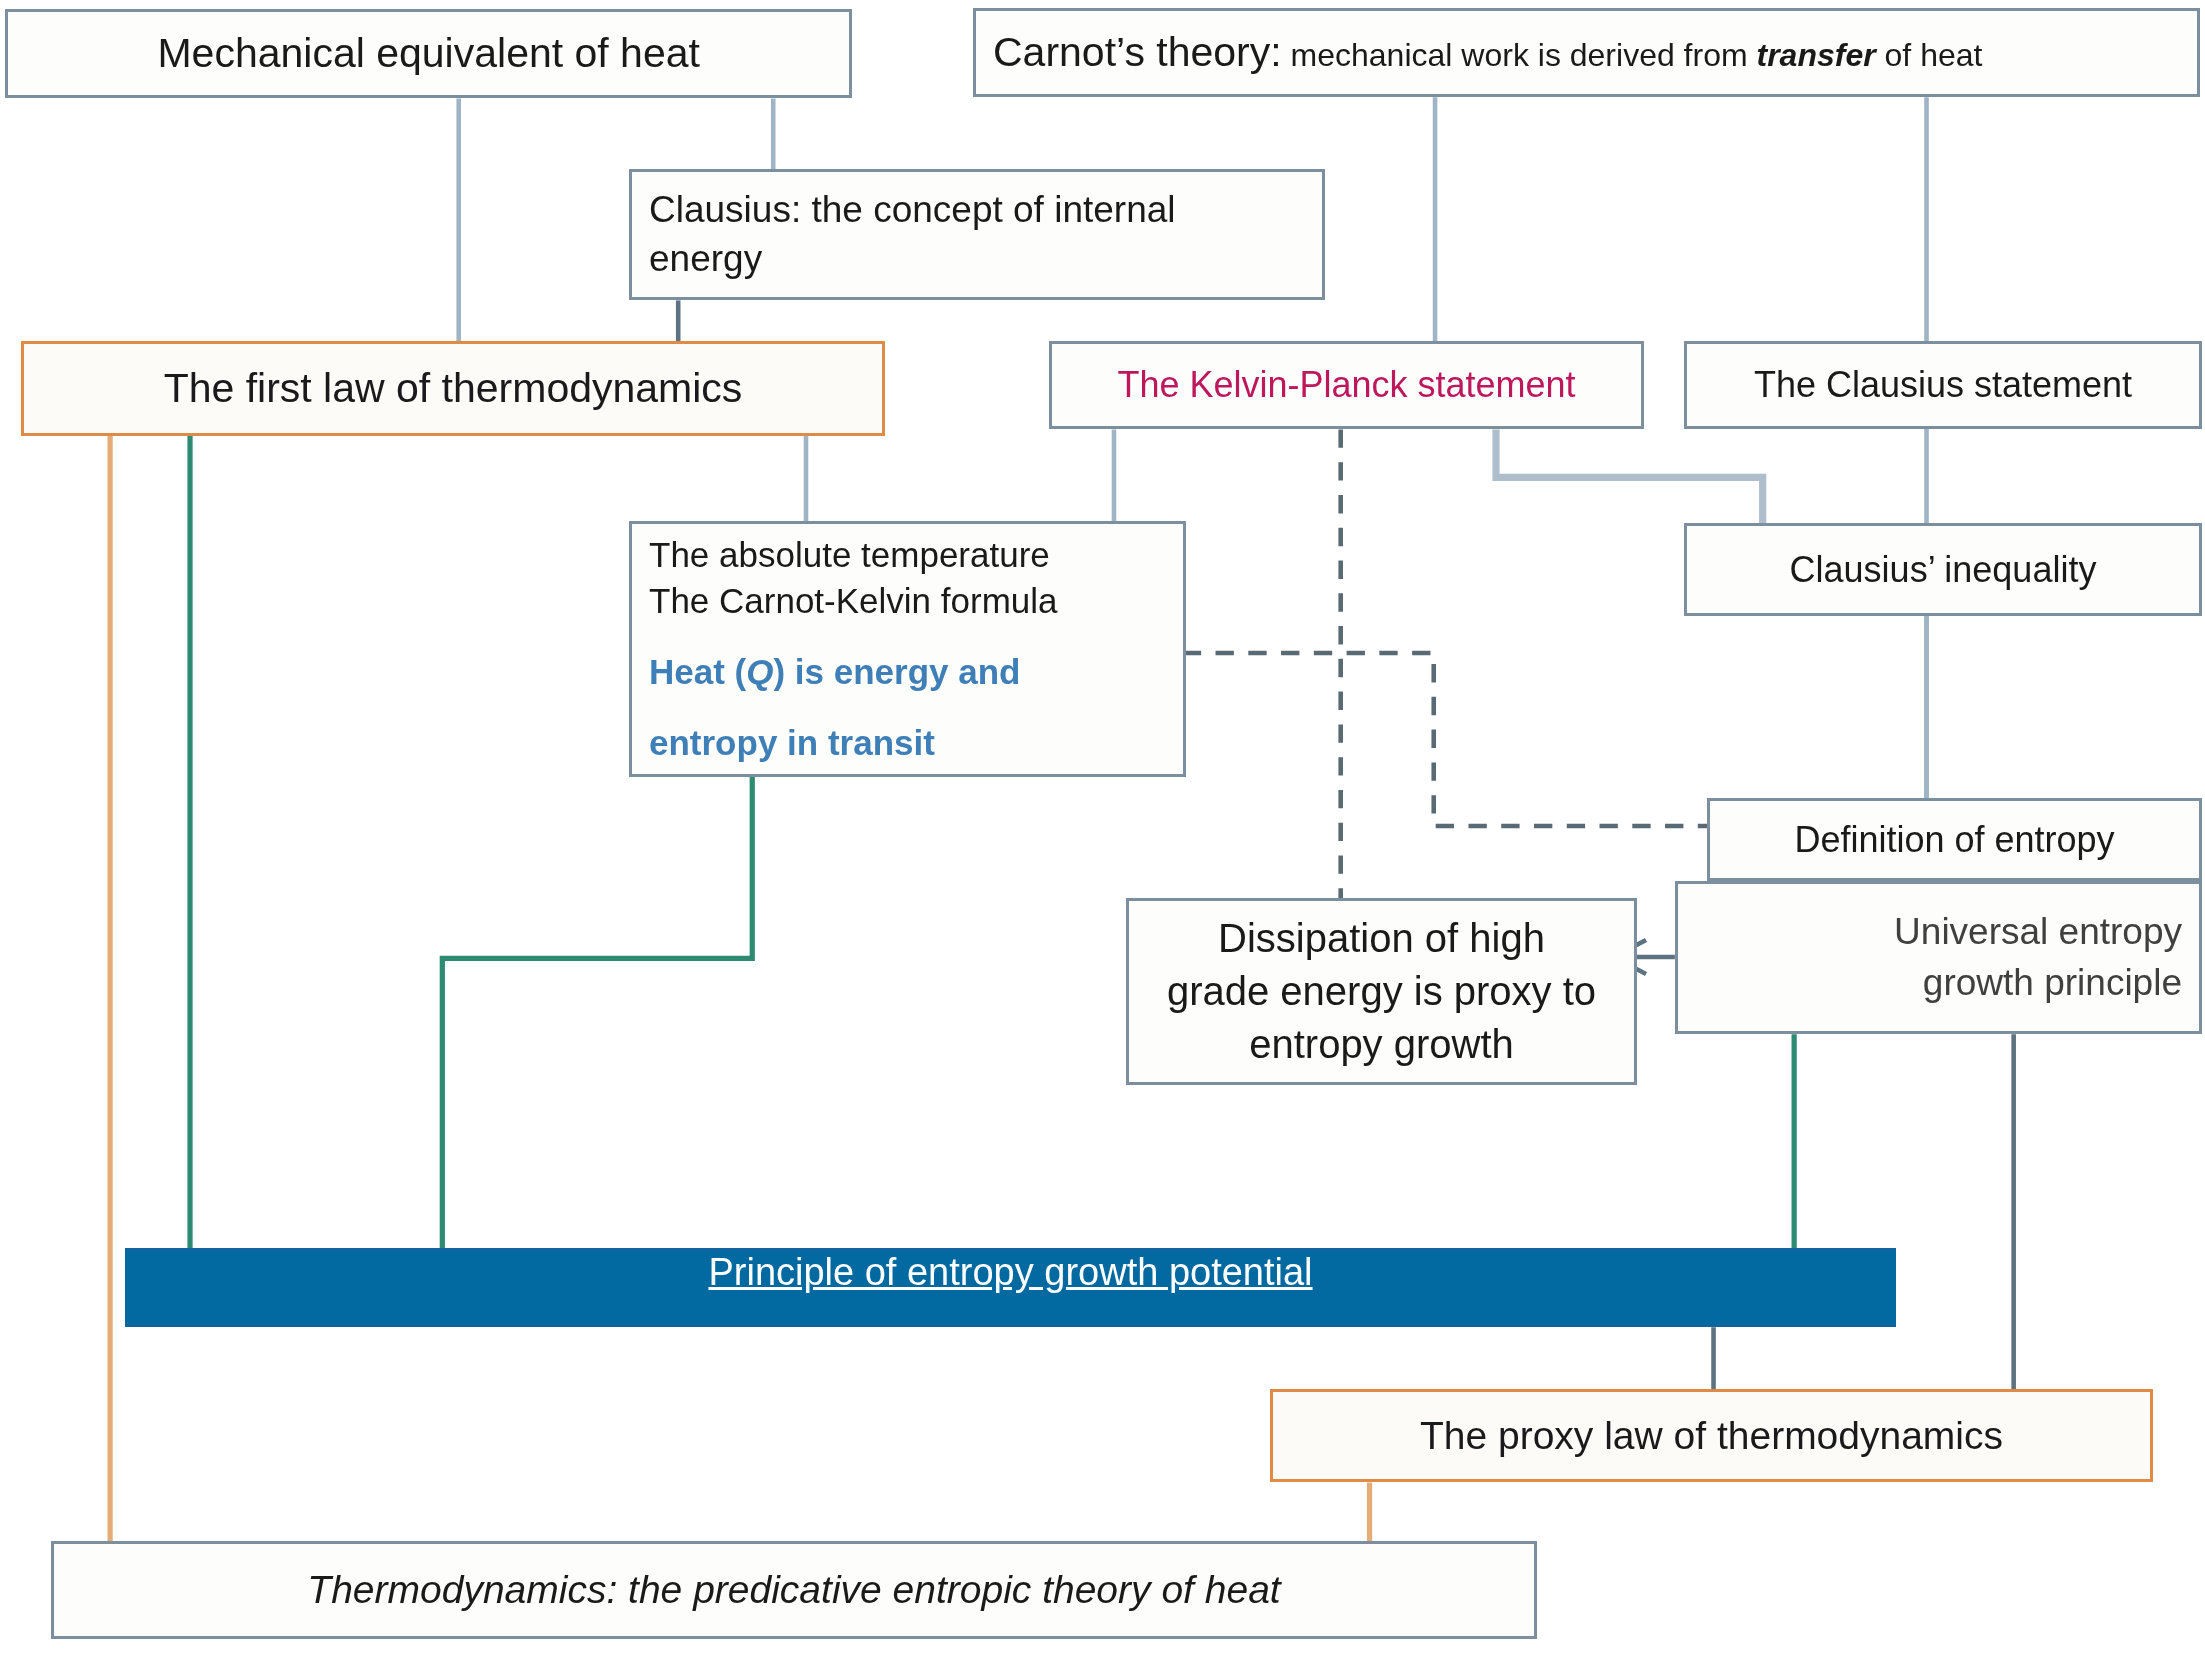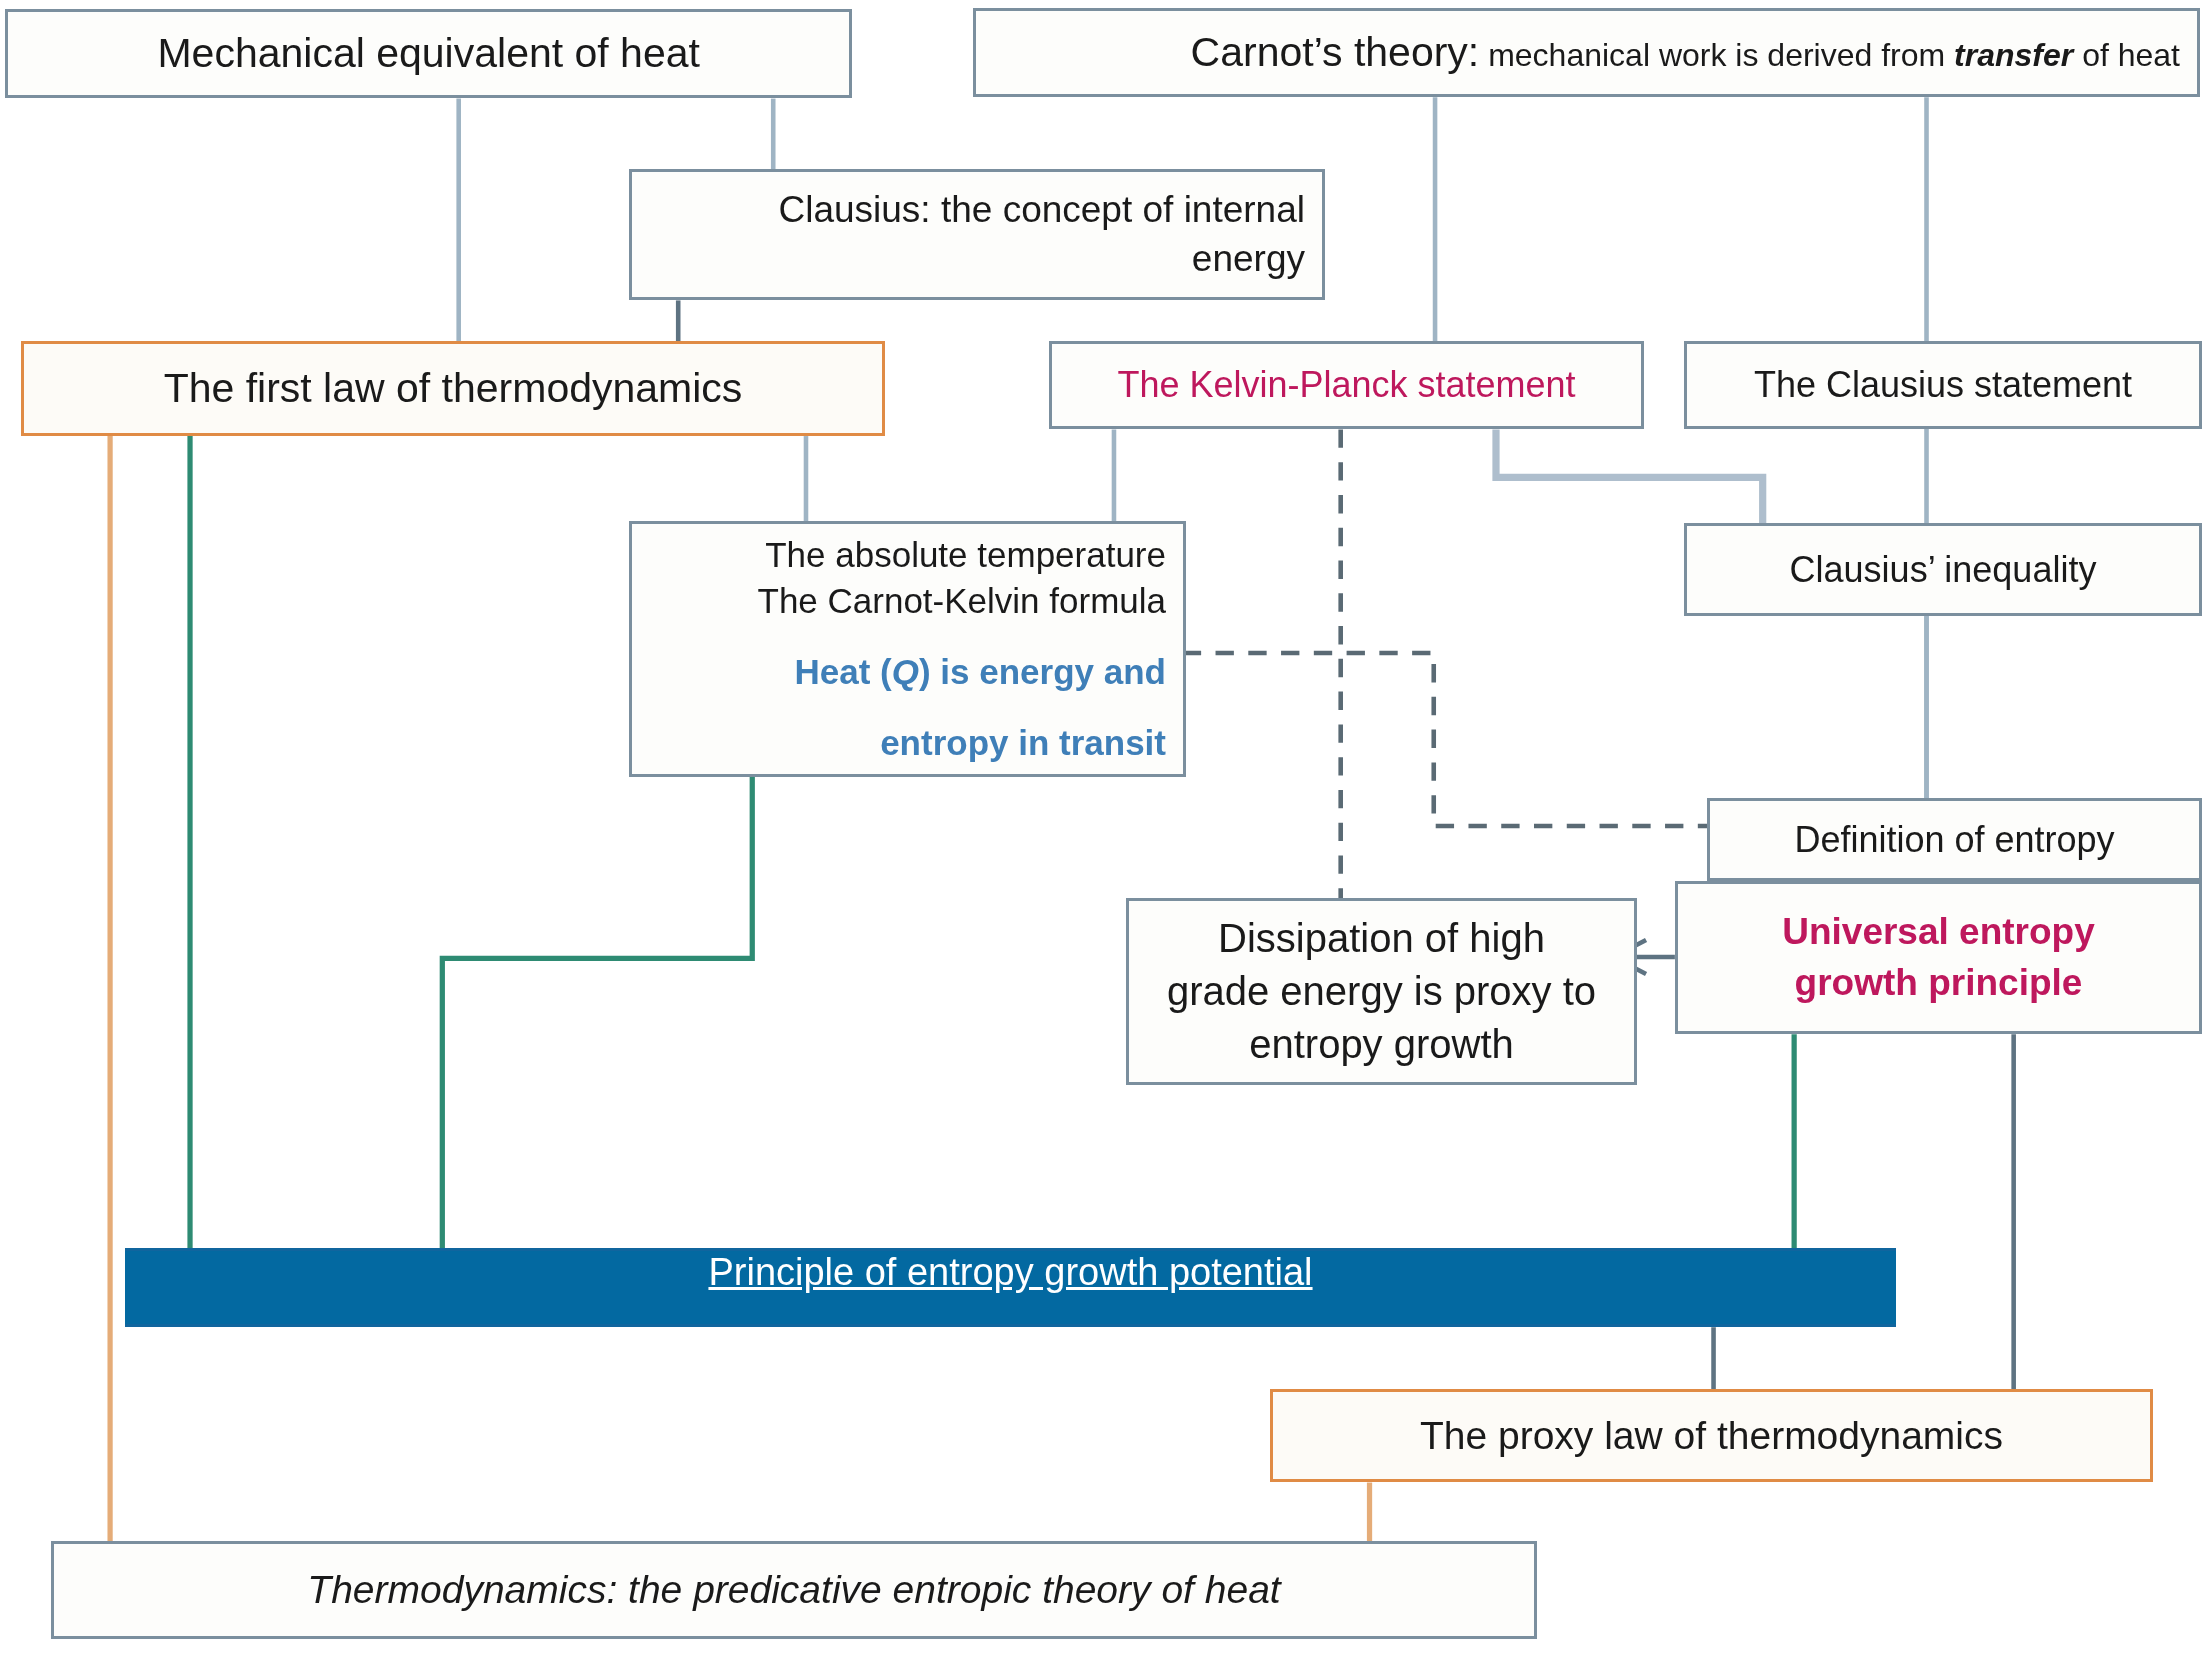--- a/index.html
+++ b/index.html
@@ -4,21 +4,21 @@
 <style>
   html,body{margin:0;padding:0;background:#ffffff;}
   body{font-family:"Liberation Sans", sans-serif;}
   #stage{position:relative;width:2205px;height:1665px;background:#ffffff;overflow:hidden;}
   svg.wires{position:absolute;left:0;top:0;width:2205px;height:1665px;pointer-events:none;}
   .node{position:absolute;box-sizing:border-box;background:#fdfdfb;display:flex;align-items:center;}
   .node .txt{width:100%;padding:0 17px;}
   .nb{border:3.3px solid #7b8f9e;}        
   .no{border:3.9px solid #e08b45;}        
   .center .txt{text-align:center;}
-  .left .txt{text-align:right;}
+  .left .txt{text-align:left;}
   .ln{display:block;}
   .blue-bar{position:absolute;background:#0369a1;border-top:3.9px solid #10659e;border-bottom:3.9px solid #10659e;
             color:#ffffff;display:flex;justify-content:center;box-sizing:border-box;text-decoration:underline;}
   .blue-bar .txt{text-align:center;width:100%;}
   .heatline{color:#3f7fb8;font-weight:bold;margin-top:24px;}
   .heatline i{font-style:italic;}
   b.bi{font-weight:bold;font-style:italic;}
   .ital{font-style:italic;}
   .small{font-size:32px;}
 </style>
@@ -119,21 +119,21 @@
 
   <div class="node nb center" style="left:1126px;top:898px;width:511px;height:187px;">
     <div class="txt" style="font-size:40px;color:#1a1a1a;line-height:1.32;text-align:center;">
       <span class="ln">Dissipation of high</span>
       <span class="ln">grade energy is proxy to</span>
       <span class="ln">entropy growth</span>
     </div>
   </div>
 
   <div class="node nb center" style="left:1675px;top:881px;width:527px;height:153px;">
-    <div class="txt" style="font-size:37px;color:#be185d;line-height:1.36;text-align:center;font-weight:bold;">
+    <div class="txt" style="font-size:37px;color:#404040;line-height:1.36;text-align:right;">
       <span class="ln">Universal  entropy</span>
       <span class="ln">growth principle</span>
     </div>
   </div>
 
   <div class="blue-bar" style="left:125px;top:1248px;width:1771px;height:79px;">
     <div class="txt" style="font-size:38px;">Principle of entropy growth potential</div>
   </div>
 
   <div class="node no center" style="left:1270px;top:1389px;width:883px;height:93px;background:#fdfbf7;">

